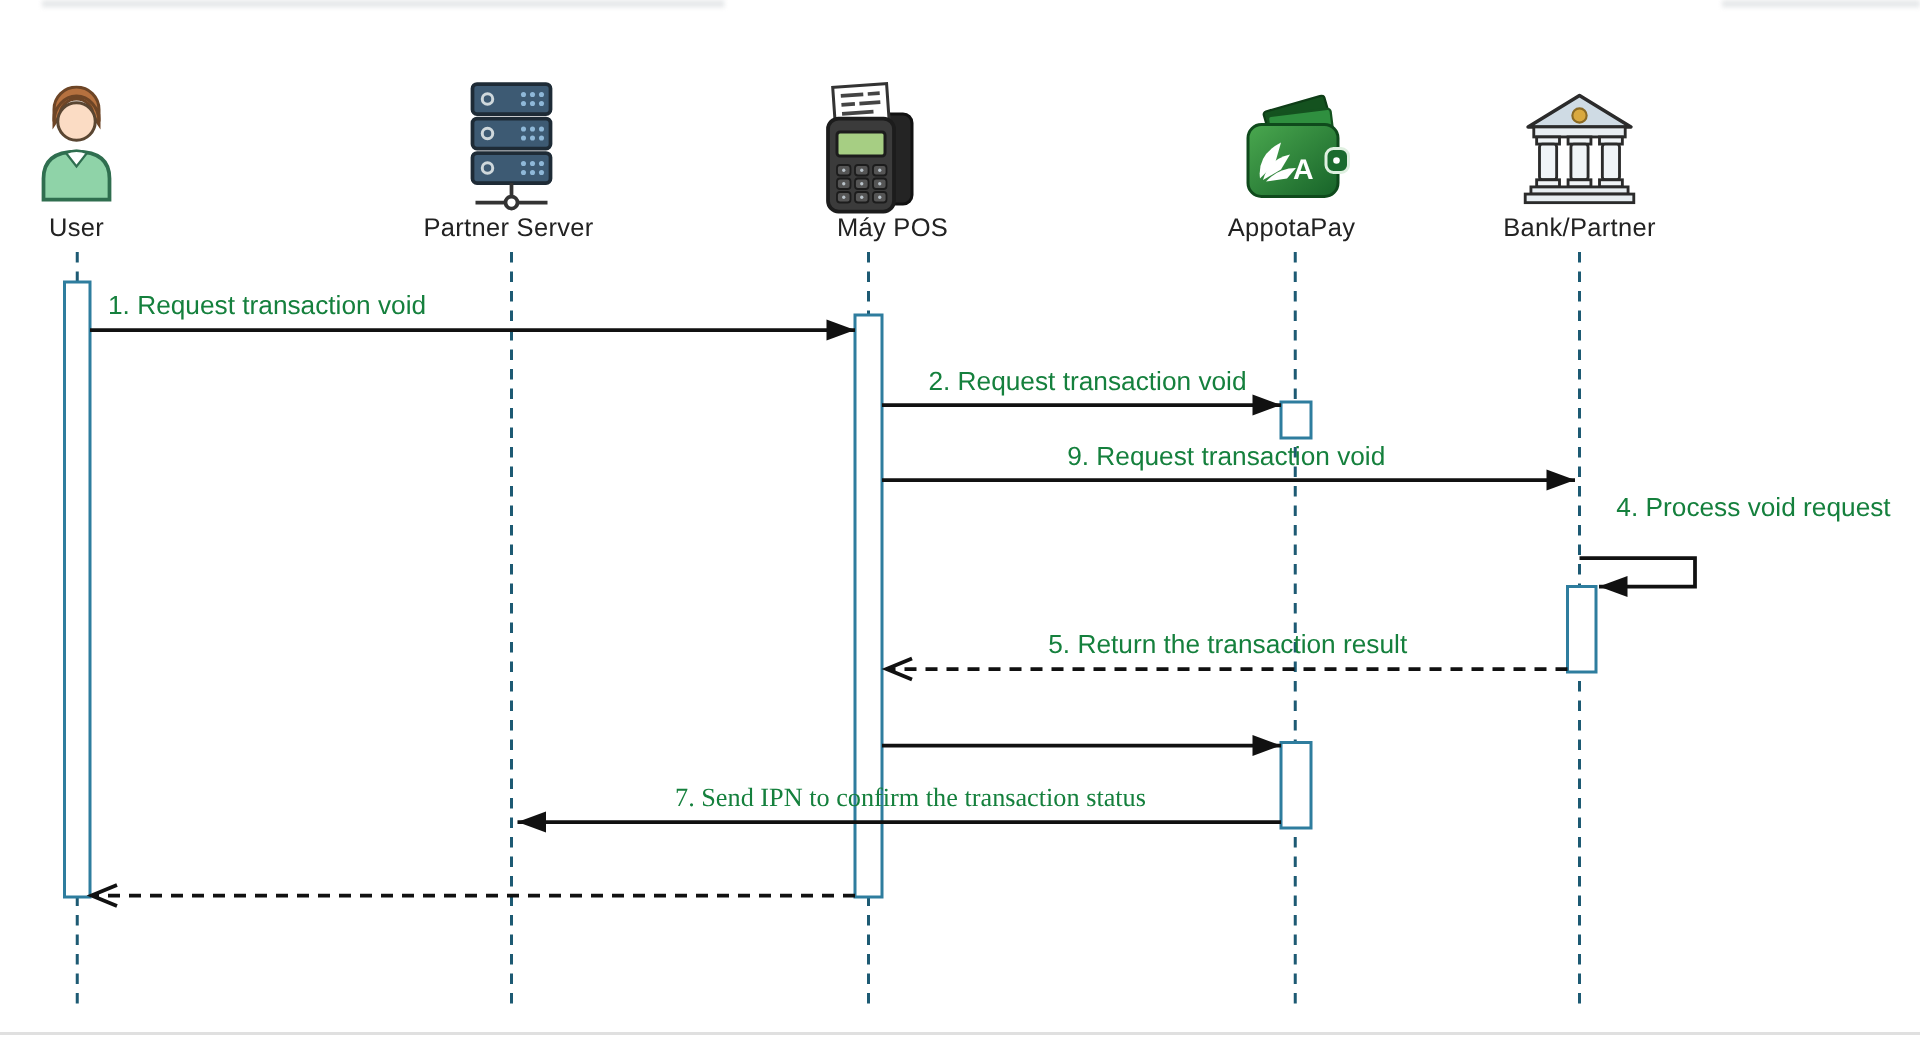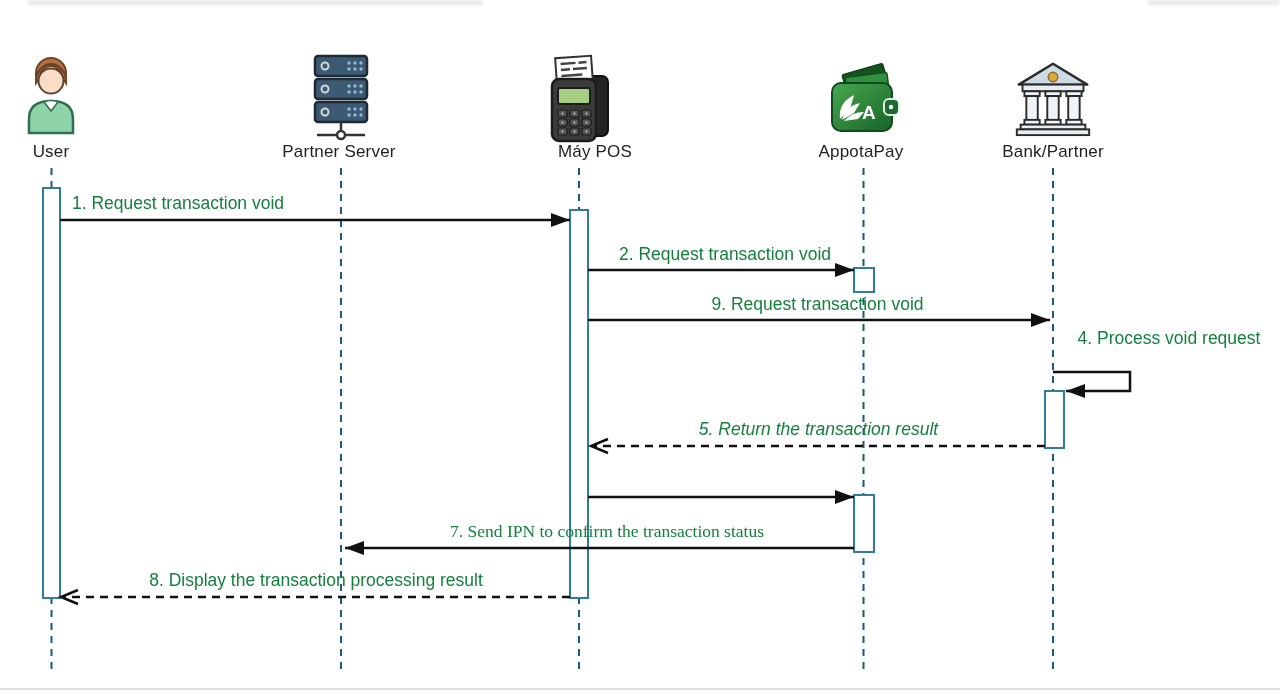--- a/index.html
+++ b/index.html
@@ -204,18 +204,17 @@
       <line x1="854" y1="548" x2="345" y2="548" marker-end="url(#ah)"></line>
       <line x1="570" y1="597" x2="63" y2="597" stroke-dasharray="8 6"></line>
       <path d="M78,590 L61,597 L78,604"></path>
     </g>
   </svg>
 
   <div class="msg-label" style="left:72px;top:193px;">1. Request transaction void</div>
   <div class="msg-label center" style="left:592px;top:244px;width:266px;">2. Request transaction void</div>
   <div class="msg-label center" style="left:590px;top:294px;width:455px;">9. Request transaction void</div>
   <div class="msg-label center" style="left:1058px;top:328px;width:222px;">4. Process void request</div>
-  <div class="msg-label center" style="left:592px;top:419px;width:453px;font-style:italic;">5. Return the transaction result</div>
+  <div class="msg-label center" style="left:592px;top:419px;width:453px;">5. Return the transaction result</div>
   <div class="msg-label center" style="left:352px;top:521px;width:510px;font-family:Liberation Serif, serif;">7. Send IPN to confirm the transaction status</div>
-  <div class="msg-label center" style="left:62px;top:570px;width:508px;">8. Display the transaction processing result</div>
 
   <div id="bottom-rule"></div>
 </div>
 
 </body></html>

